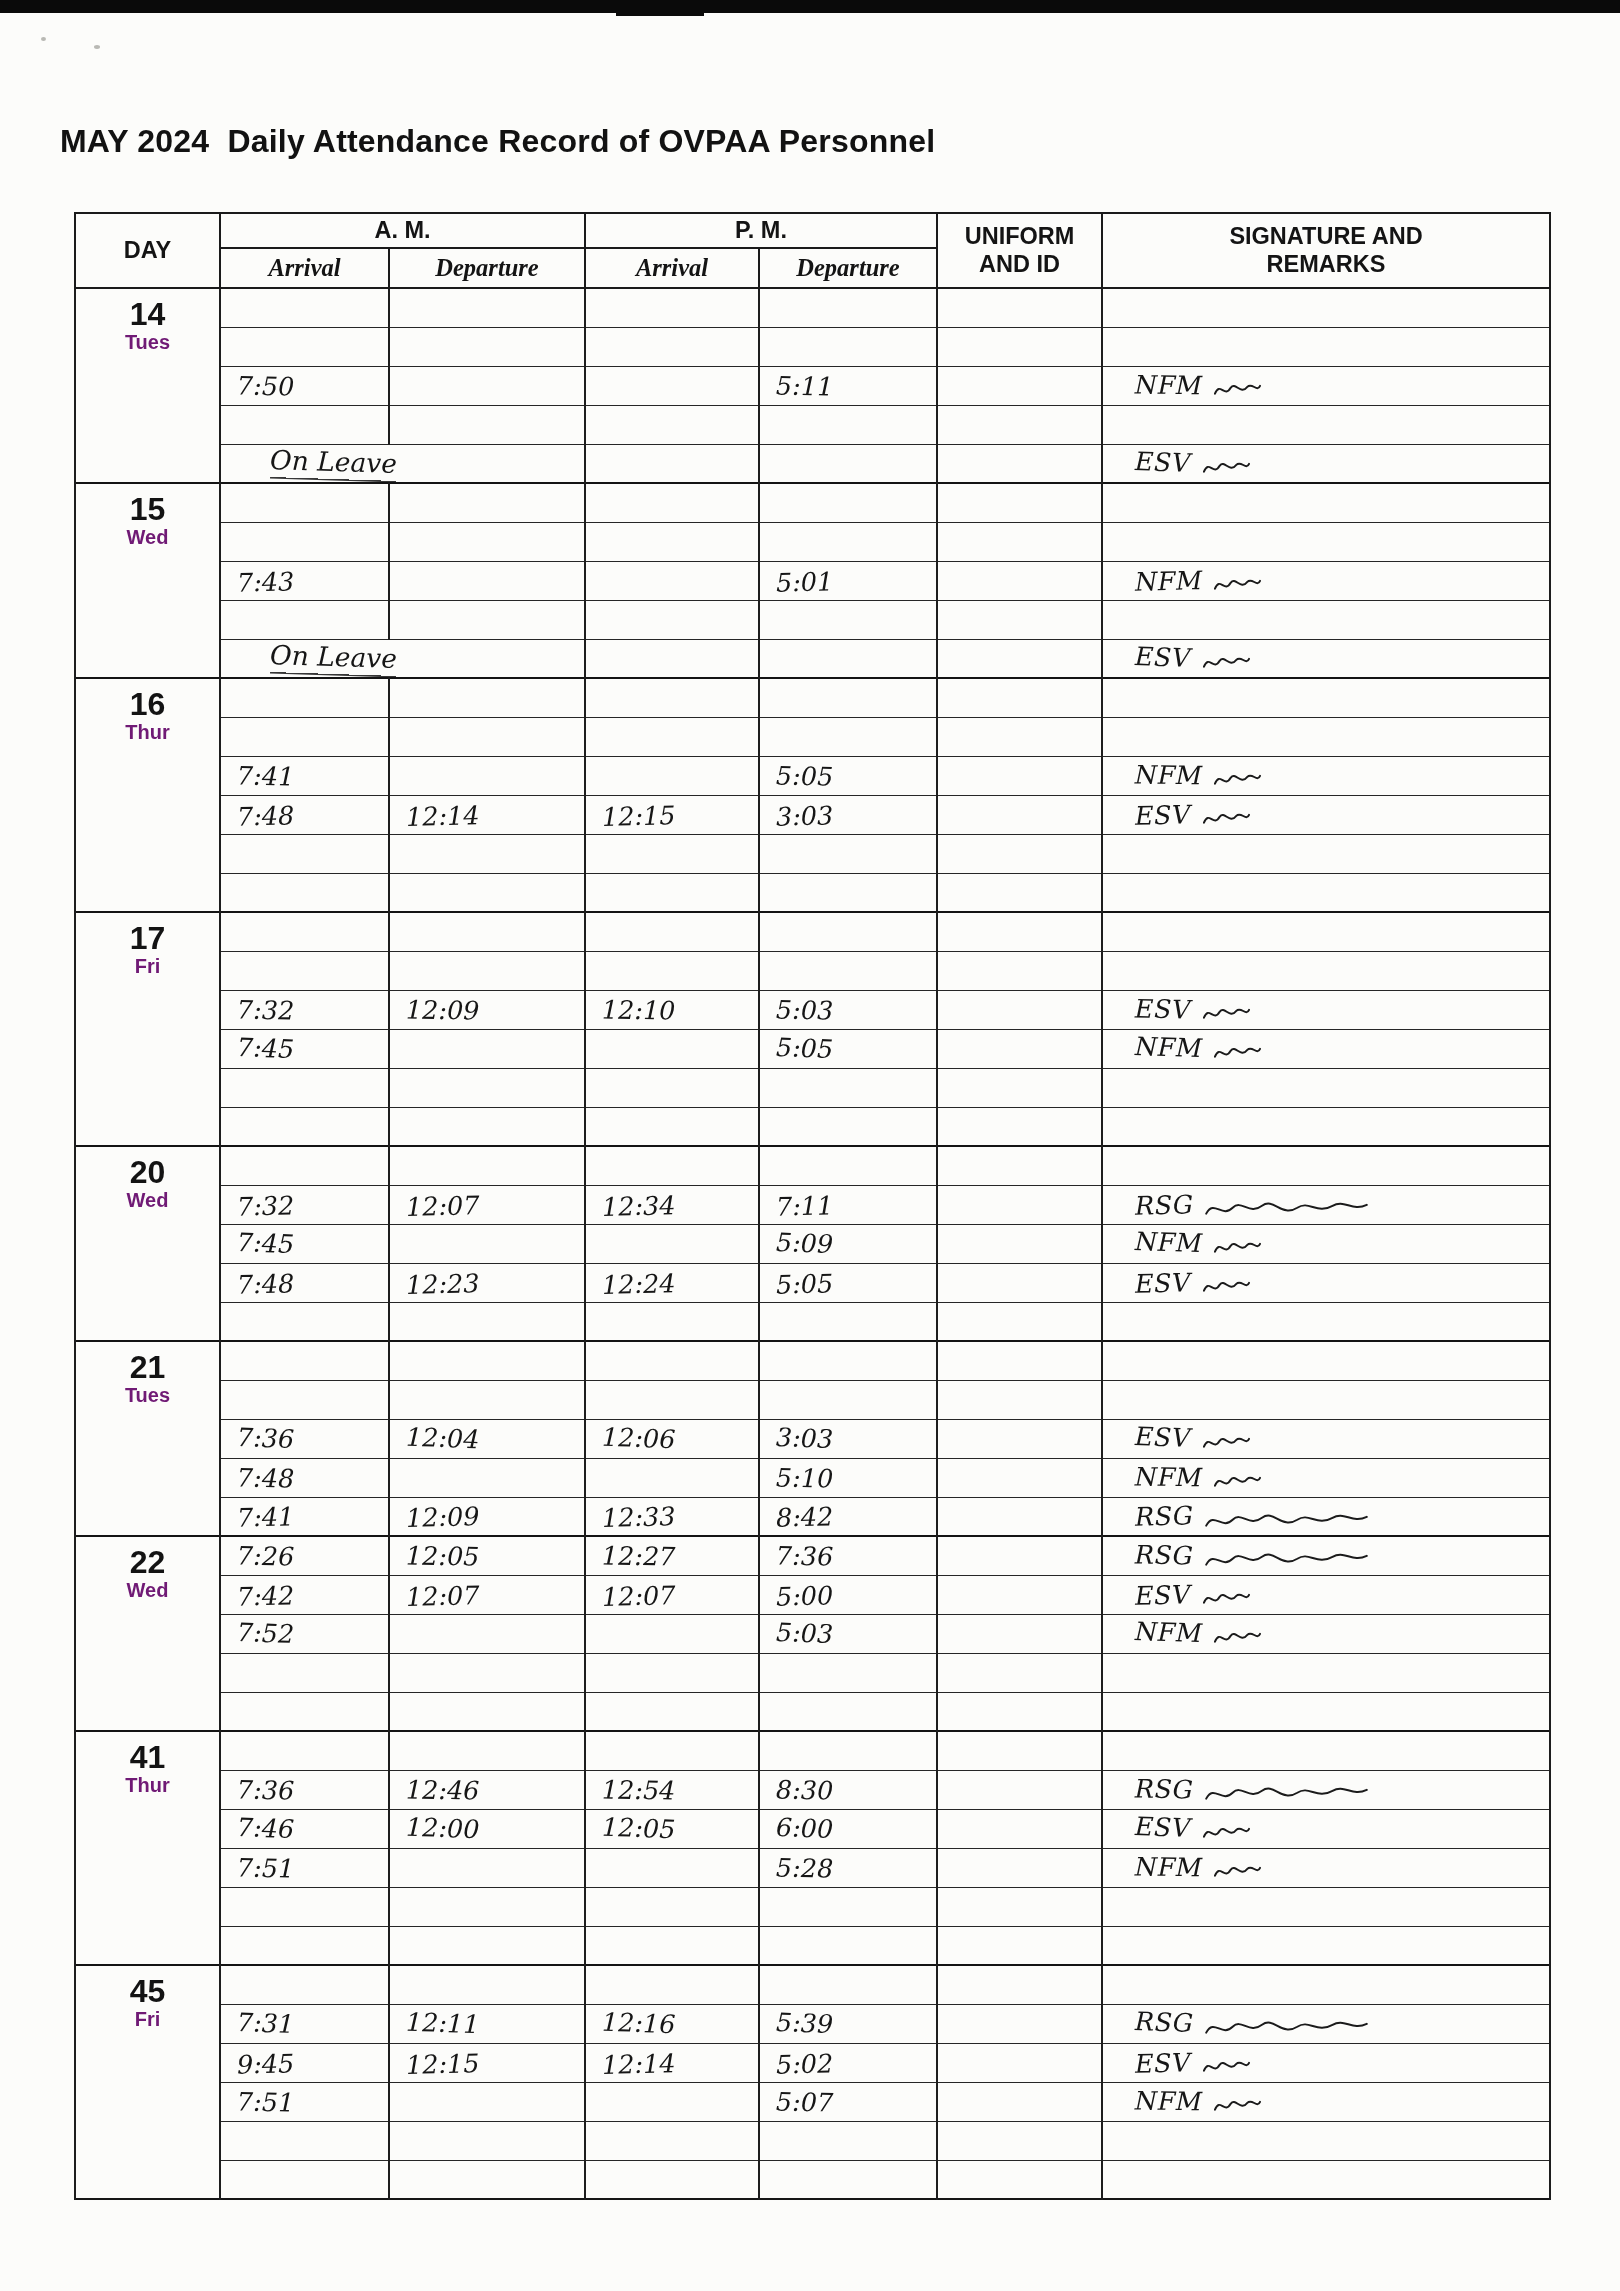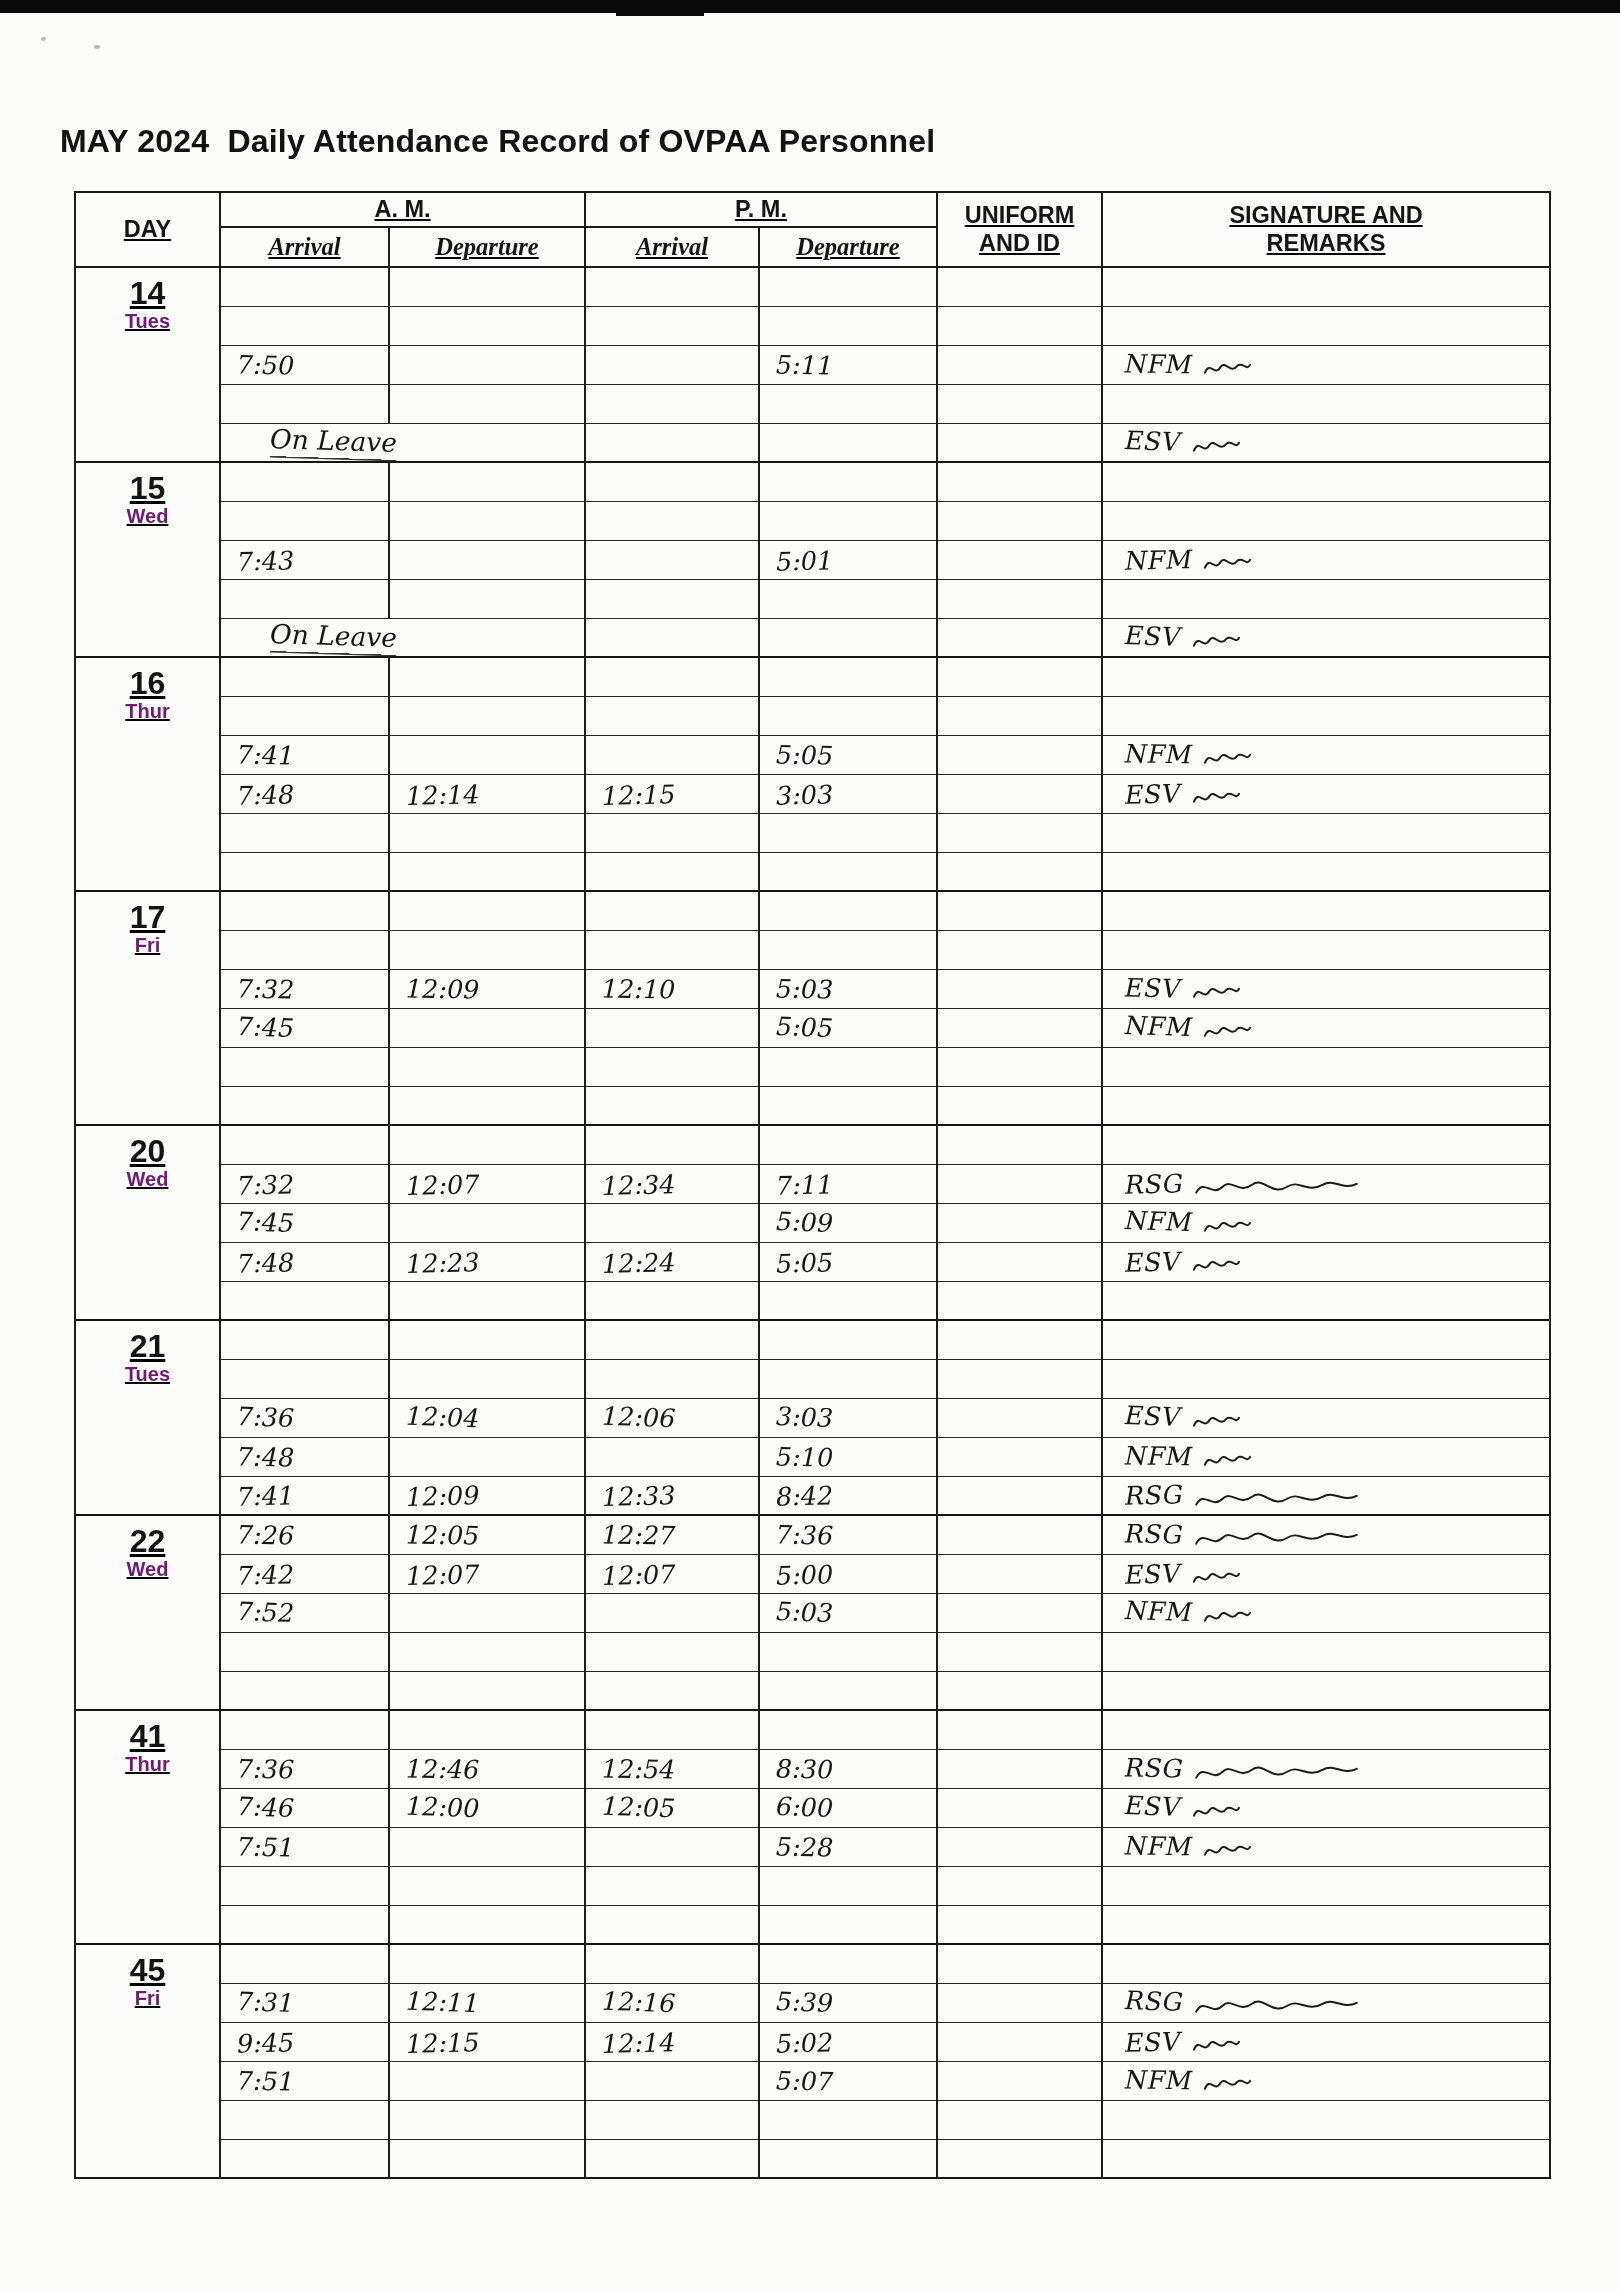--- a/index.html
+++ b/index.html
@@ -8,21 +8,21 @@
   .page { position:relative; width:1620px; height:2292px; background:#fcfcfa; overflow:hidden; }
 
   .scan-bar { position:absolute; top:0; left:0; width:100%; height:12.7px; background:#0a0a0a; }
   .scan-bar:after { content:""; position:absolute; left:38%; top:12.7px; width:88px; height:2.9px; background:#0a0a0a; }
   .speck { position:absolute; background:#b9b9b4; border-radius:50%; }
   .speck.s1 { left:41px; top:37px; width:4.9px; height:3.9px; }
   .speck.s2 { left:94px; top:45px; width:5.9px; height:3.9px; }
 
   .title { position:absolute; left:60px; top:123px; font-size:32px; font-weight:bold; color:#121212; white-space:pre; letter-spacing:0.2px; }
 
-  table { position:absolute; left:74px; top:191px; width:1475px; border-collapse:collapse; table-layout:fixed;text-decoration:underline; }
+  table { position:absolute; left:74px; top:212px; width:1475px; border-collapse:collapse; table-layout:fixed; }
   th, td { border-left:2px solid #1d1d1d; border-right:2px solid #1d1d1d; border-top:1px solid #262626; border-bottom:1px solid #262626; }
   table { border:2.9px solid #161616; }
   thead th { border:2px solid #1a1a1a; color:#141414; background:#fcfcfa; }
   tr.hrow1 th { height:35px; font-size:23.5px; }
   tr.hrow2 th { height:40px; }
   .h-day { font-size:23.5px; font-weight:bold; }
   .h-small { font-size:21.6px; font-weight:bold; white-space:pre-line; line-height:1.15; }
   .h-sub { font-family:"Liberation Serif",serif; font-style:italic; font-weight:bold; font-size:24.5px; }
   tbody tr { height:39px; }
   tbody tr.day-start td { border-top:2.9px solid #141414; }
@@ -30,21 +30,21 @@
   td.day-cell { vertical-align:top; text-align:center; padding-top:9px; }
   .day-num { font-size:32px; font-weight:bold; color:#131313; line-height:1.05; }
   .day-name { font-size:20px; font-weight:bold; color:#701a75; line-height:1.05; }
 
   .hw { display:inline-block; font-family:"DejaVu Serif",serif; font-style:italic; font-size:25.5px; color:#161616; white-space:nowrap; }
   tbody tr:nth-child(2n) .hw { transform:rotate(-1.4deg) translateY(1px); }
   tbody tr:nth-child(2n+1) .hw { transform:rotate(.9deg); }
   tbody tr:nth-child(5n) .hw { transform:rotate(1.8deg) translateY(-1px); }
   .hw.note { font-size:26.5px; margin-left:33px; transform:rotate(-2.2deg); border-bottom:2px solid transparent; }
   .hw.note { box-shadow:0 2px 0 -0.5px rgba(20,20,20,.85); }
-  td.sig-cell { padding-left:22px; }
+  td.sig-cell { padding-left:32px; }
   .hw.sig { font-size:25.5px; letter-spacing:0.5px; }
   .sq { vertical-align:middle; margin-left:9.8px; }
 </style>
 </head>
 <body>
 
 <div class="page">
   <div class="scan-bar"></div>
   <div class="speck s1"></div>
   <div class="speck s2"></div>

